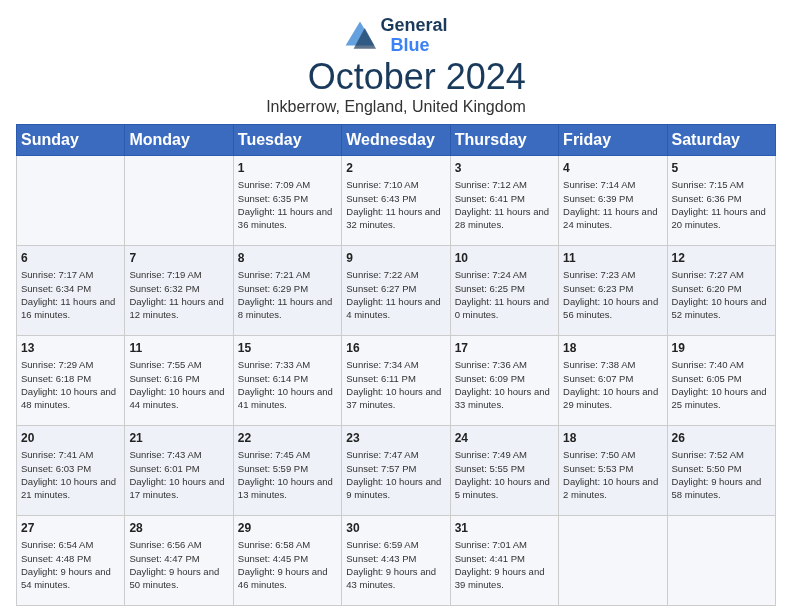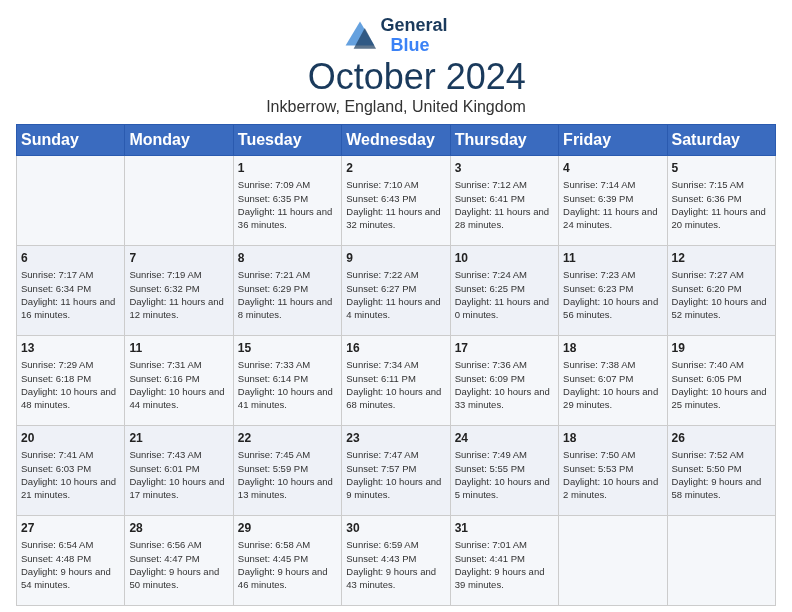--- a/index.html
+++ b/index.html
@@ -203,35 +203,35 @@
       </tr>
       <tr>
         <td>
           <span class="day-number">13</span>
           <div>Sunrise: 7:29 AM</div>
           <div>Sunset: 6:18 PM</div>
           <div>Daylight: 10 hours and 48 minutes.</div>
         </td>
         <td>
           <span class="day-number">11</span>
-          <div>Sunrise: 7:31 AM</div>
+          <div>Sunrise: 7:55 AM</div>
           <div>Sunset: 6:16 PM</div>
           <div>Daylight: 10 hours and 44 minutes.</div>
         </td>
         <td>
           <span class="day-number">15</span>
           <div>Sunrise: 7:33 AM</div>
           <div>Sunset: 6:14 PM</div>
           <div>Daylight: 10 hours and 41 minutes.</div>
         </td>
         <td>
           <span class="day-number">16</span>
           <div>Sunrise: 7:34 AM</div>
           <div>Sunset: 6:11 PM</div>
-          <div>Daylight: 10 hours and 68 minutes.</div>
+          <div>Daylight: 10 hours and 37 minutes.</div>
         </td>
         <td>
           <span class="day-number">17</span>
           <div>Sunrise: 7:36 AM</div>
           <div>Sunset: 6:09 PM</div>
           <div>Daylight: 10 hours and 33 minutes.</div>
         </td>
         <td>
           <span class="day-number">18</span>
           <div>Sunrise: 7:38 AM</div>

